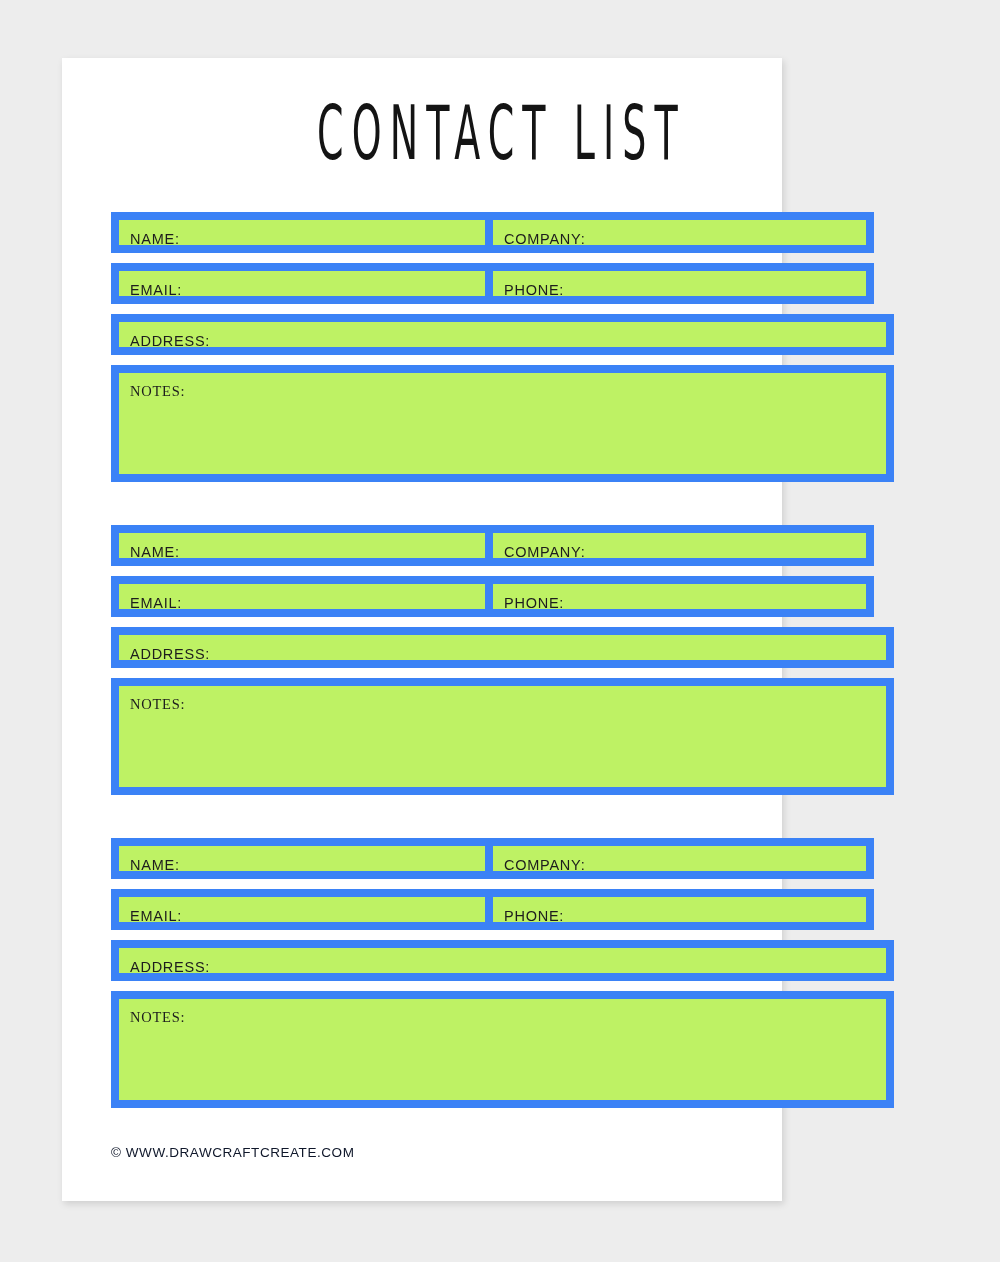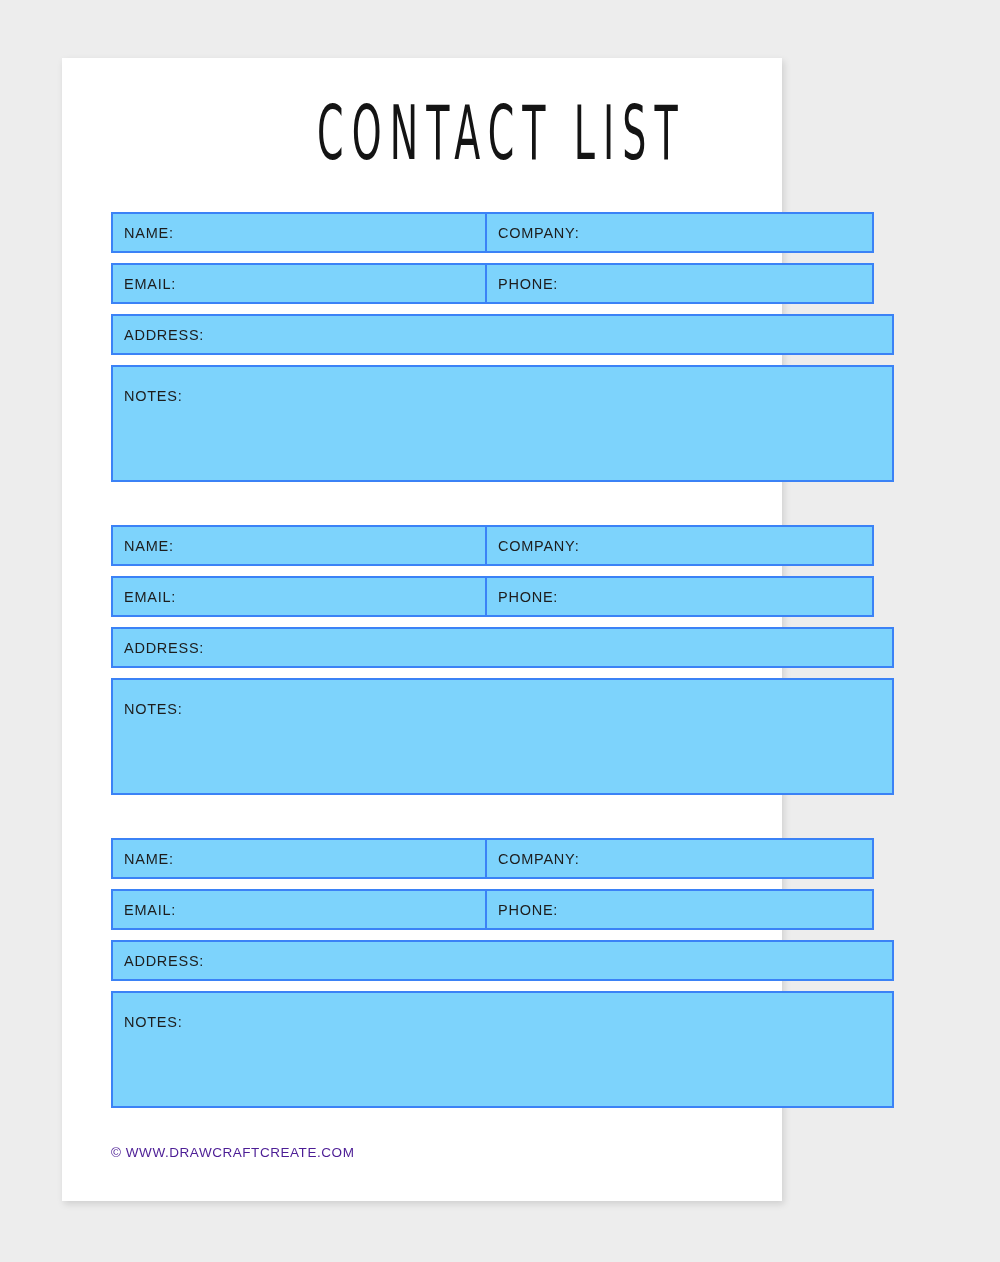--- a/index.html
+++ b/index.html
@@ -57,51 +57,51 @@
   }
   .field-row.notes-row {
     height: 117px;
     margin-bottom: 0;
   }
 
   .field-box {
     position: absolute;
     top: 0;
     box-sizing: border-box;
-    border: 2px solid #3b82f6;
-    background: #7dd3fc;
+    border: 8px solid #3b82f6;
+    background: #bef264;
     height: 100%;
   }
   .field-box.half-left  { left: 0px;   width: 388px; }
   .field-box.half-right { left: 374px; width: 389px; }
   .field-box.full       { left: 0px;   width: 783px; }
 
   .field-label {
     position: absolute;
     left: 11px;
     top: 11px;
     font-family: "Liberation Sans", sans-serif;
     font-size: 14.5px;
     line-height: 17px;
     font-weight: 400;
     letter-spacing: 0.75px;
     color: #1d1d1d;
     white-space: nowrap;
   }
-  .notes-row .field-label { top: 21px; }
+  .notes-row .field-label { top: 10px; font-family: Liberation Serif, serif; }
 
   #footer-credit {
     position: absolute;
     left: 49px;
     top: 1087px;
     font-family: "Liberation Sans", sans-serif;
     font-size: 13.5px;
     line-height: 16px;
     letter-spacing: 0.55px;
-    color: #4c1d95;
+    color: #0f172a;
     white-space: nowrap;
   }
 </style>
 </head>
 <body>
 
 <div id="sheet">
 
   <div id="page-title">CONTACT LIST</div>
 

